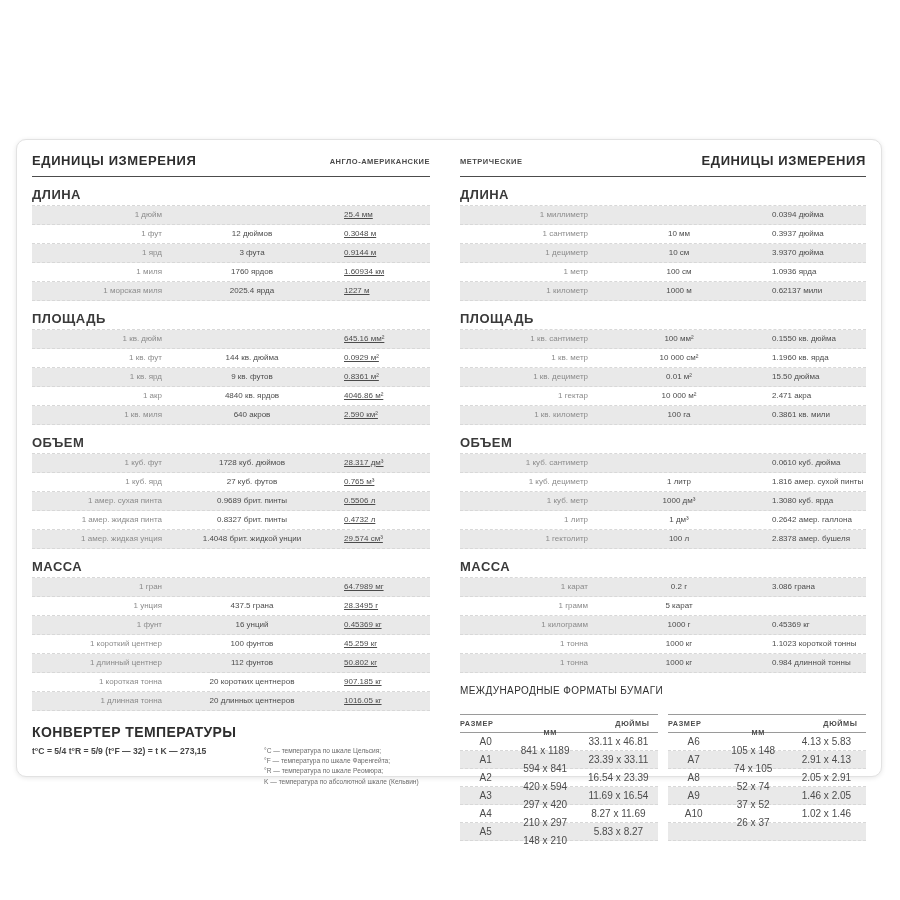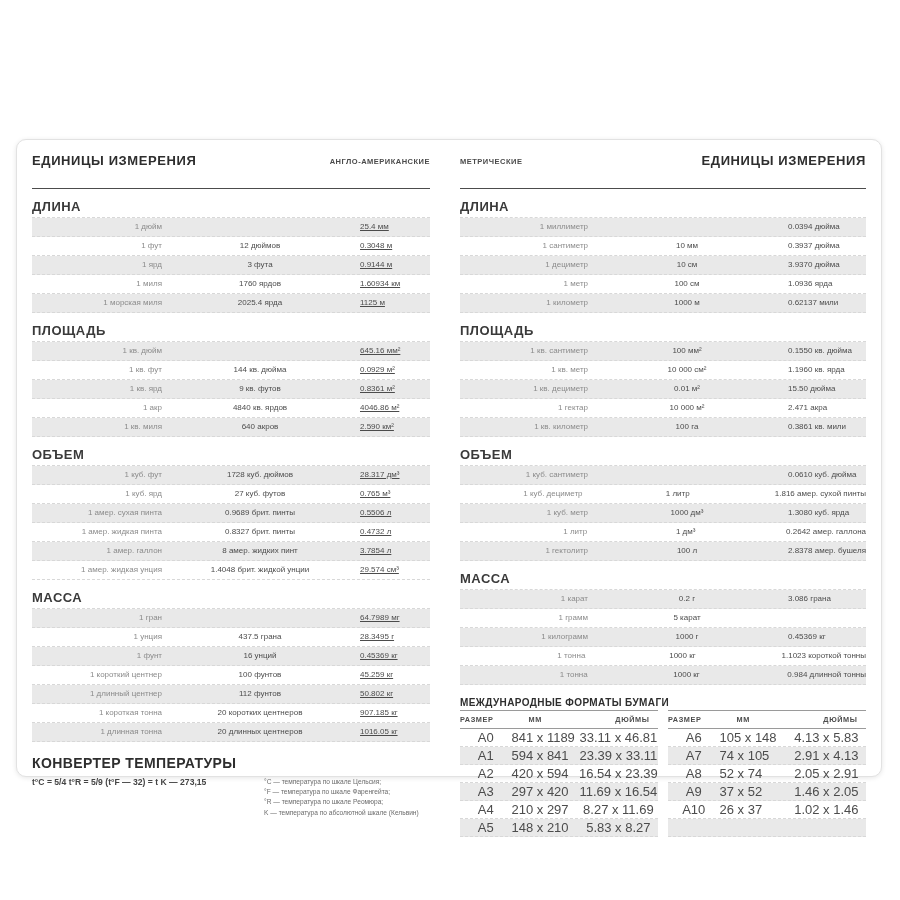--- a/index.html
+++ b/index.html
@@ -4,49 +4,49 @@
 <style>
   html,body{margin:0;padding:0;background:#ffffff;width:900px;height:900px;
     font-family:"Liberation Sans","DejaVu Sans",sans-serif;-webkit-font-smoothing:antialiased;}
   .sheet{position:absolute;left:16px;top:139px;width:866px;height:638px;background:#fff;
     border:1px solid #e2e2e2;border-radius:10px;box-shadow:0 1px 5px rgba(0,0,0,.10);
     display:flex;box-sizing:border-box;}
   .page{box-sizing:border-box;padding:13px 15px 10px 15px;}
   .page.left{width:430px;}
   .page.right{width:436px;}
   .page-header{display:flex;justify-content:space-between;align-items:flex-end;
-    border-bottom:1.5px solid #4c4c4c;padding-bottom:20px;}
+    border-bottom:1.5px solid #4c4c4c;padding-bottom:8px;}
   .page-title{font-size:13px;font-weight:bold;color:#2e2e2e;letter-spacing:.6px;}
   .page-subtitle{font-size:7.5px;font-weight:bold;color:#4a4a4a;letter-spacing:.5px;padding-bottom:2px;}
   .section-label{font-size:13px;font-weight:bold;color:#3a3a3a;letter-spacing:.5px;
     margin:10px 0 3px 0;}
   .utable{width:100%;border-top:1px dashed #d8d8d8;}
   .u-row{display:flex;height:18px;line-height:18px;font-size:8px;white-space:nowrap;
-    border-bottom:1px dashed #d8d8d8;gap:8px;}
+    border-bottom:1px dashed #d8d8d8;}
   .u-row:nth-child(odd){background:#e9e9e9;}
   .c1{text-align:right;color:#8b8b8b;}
   .c2{text-align:center;color:#4c4c4c;}
   .c3{text-align:left;color:#4c4c4c;}
   .left .c1{width:130px;} .left .c2{width:180px;} .left .c3{flex:1;padding-left:2px;text-decoration:underline;}
   .right .c1{width:128px;} .right .c2{width:182px;} .right .c3{flex:1;padding-left:2px;}
   .temp{margin-top:13px;}
   .temp-title{font-size:14px;font-weight:bold;color:#2e2e2e;letter-spacing:.4px;margin-bottom:6px;}
   .temp-body{display:flex;}
   .temp-formula{font-size:8.6px;font-weight:600;color:#444;width:232px;}
   .temp-notes{font-size:6.6px;color:#6b6b6b;line-height:1.55;}
   .paper{margin-top:12px;}
-  .paper-title{font-size:10px;font-weight:bold;color:#2e2e2e;letter-spacing:.4px;margin-bottom:2px;}
+  .paper-title{font-size:10px;font-weight:normal;color:#2e2e2e;letter-spacing:.4px;margin-bottom:18px;}
   .paper-tables{display:flex;gap:10px;}
   .ptable{width:198px;}
   .p-head{display:flex;height:17px;line-height:17px;font-size:7.3px;font-weight:bold;
     color:#4c4c4c;letter-spacing:.6px;border-top:1px solid #9a9a9a;border-bottom:1px solid #9a9a9a;gap:35px;}
-  .p-row{display:flex;height:17px;line-height:17px;font-size:13px;color:#4c4c4c;
+  .p-row{display:flex;height:17px;line-height:17px;font-size:10px;color:#4c4c4c;
     border-bottom:1px dashed #d8d8d8;white-space:nowrap;}
   .p-row:nth-child(even){background:#e9e9e9;}
-  .pc1{width:26%;text-align:center;} .pc2{width:34%;text-align:left;} .pc3{width:40%;text-align:center;}
+  .pc1{width:26%;text-align:center;} .pc2{width:34%;text-align:center;margin-top:9px;} .pc3{width:40%;text-align:center;}
 </style>
 </head>
 <body>
 
 <div class="sheet">
 
   <div class="page left">
     <div class="page-header">
       <div class="page-title">ЕДИНИЦЫ ИЗМЕРЕНИЯ</div>
       <div class="page-subtitle">АНГЛО-АМЕРИКАНСКИЕ</div>
@@ -71,21 +71,21 @@
             <span class="c3">0.9144 м</span>
           </div>
           <div class="u-row">
             <span class="c1">1 миля</span>
             <span class="c2">1760 ярдов</span>
             <span class="c3">1.60934 км</span>
           </div>
           <div class="u-row">
             <span class="c1">1 морская миля</span>
             <span class="c2">2025.4 ярда</span>
-            <span class="c3">1125 м</span>
+            <span class="c3">1227 м</span>
           </div>
         </div>
     </div>
 
     <div>
       <div class="section-label">ПЛОЩАДЬ</div>
       <div class="utable">
           <div class="u-row">
             <span class="c1">1 кв. дюйм</span>
             <span class="c2"></span>
@@ -129,25 +129,20 @@
           </div>
           <div class="u-row">
             <span class="c1">1 амер. сухая пинта</span>
             <span class="c2">0.9689 брит. пинты</span>
             <span class="c3">0.5506 л</span>
           </div>
           <div class="u-row">
             <span class="c1">1 амер. жидкая пинта</span>
             <span class="c2">0.8327 брит. пинты</span>
             <span class="c3">0.4732 л</span>
-          </div>
-          <div class="u-row">
-            <span class="c1">1 амер. галлон</span>
-            <span class="c2">8 амер. жидких пинт</span>
-            <span class="c3">3.7854 л</span>
           </div>
           <div class="u-row">
             <span class="c1">1 амер. жидкая унция</span>
             <span class="c2">1.4048 брит. жидкой унции</span>
             <span class="c3">29.574 см³</span>
           </div>
         </div>
     </div>
 
     <div>

